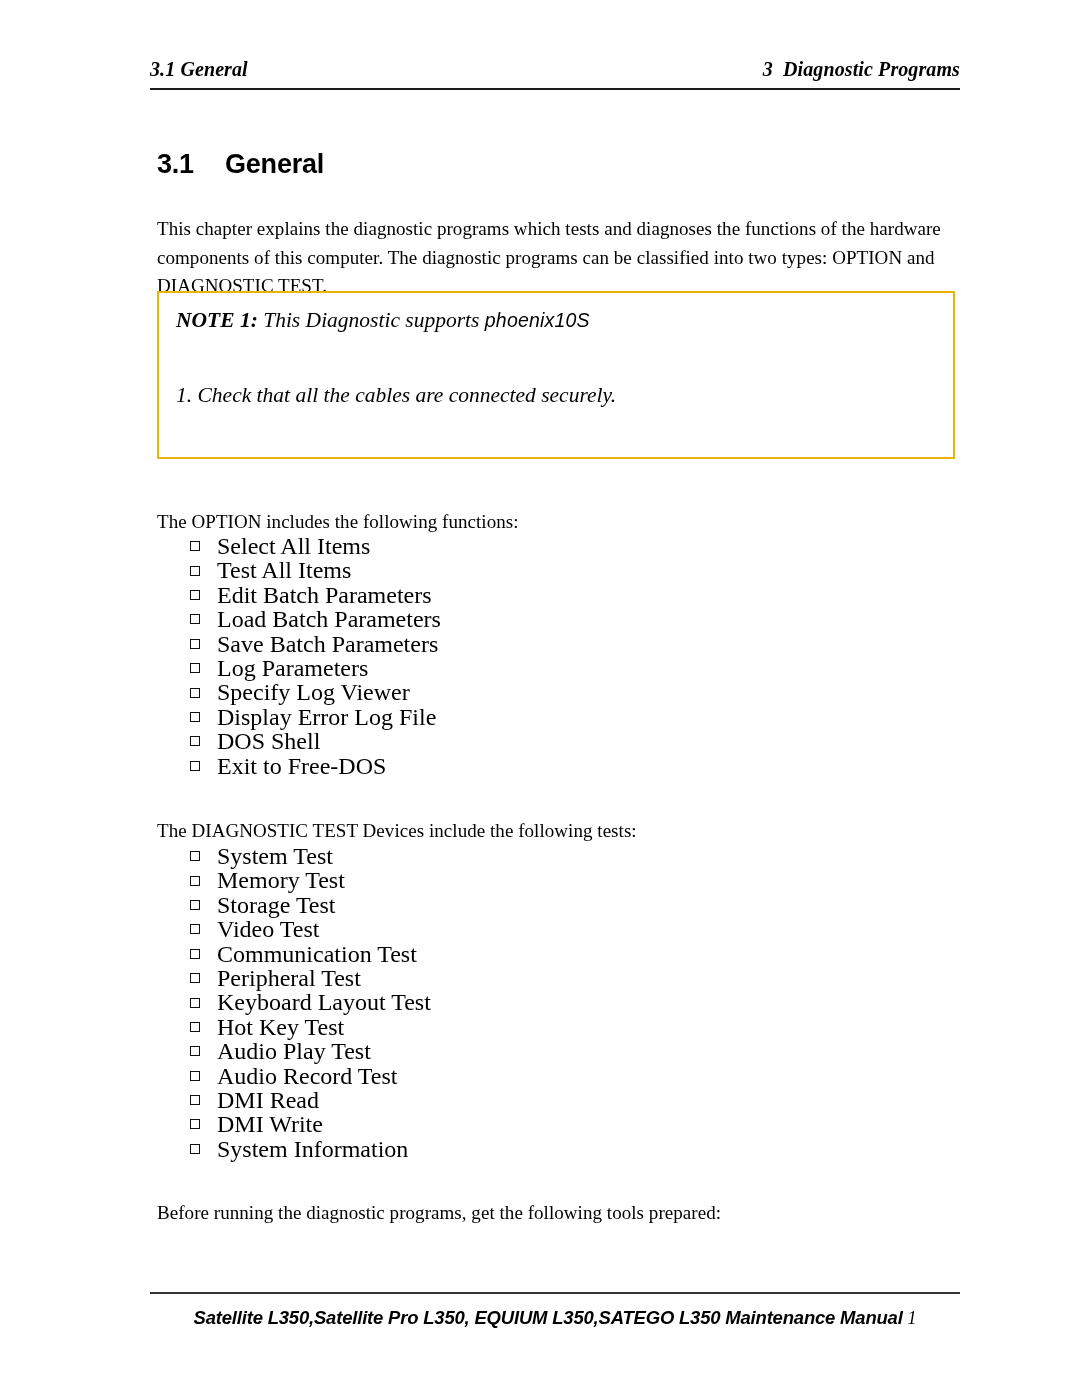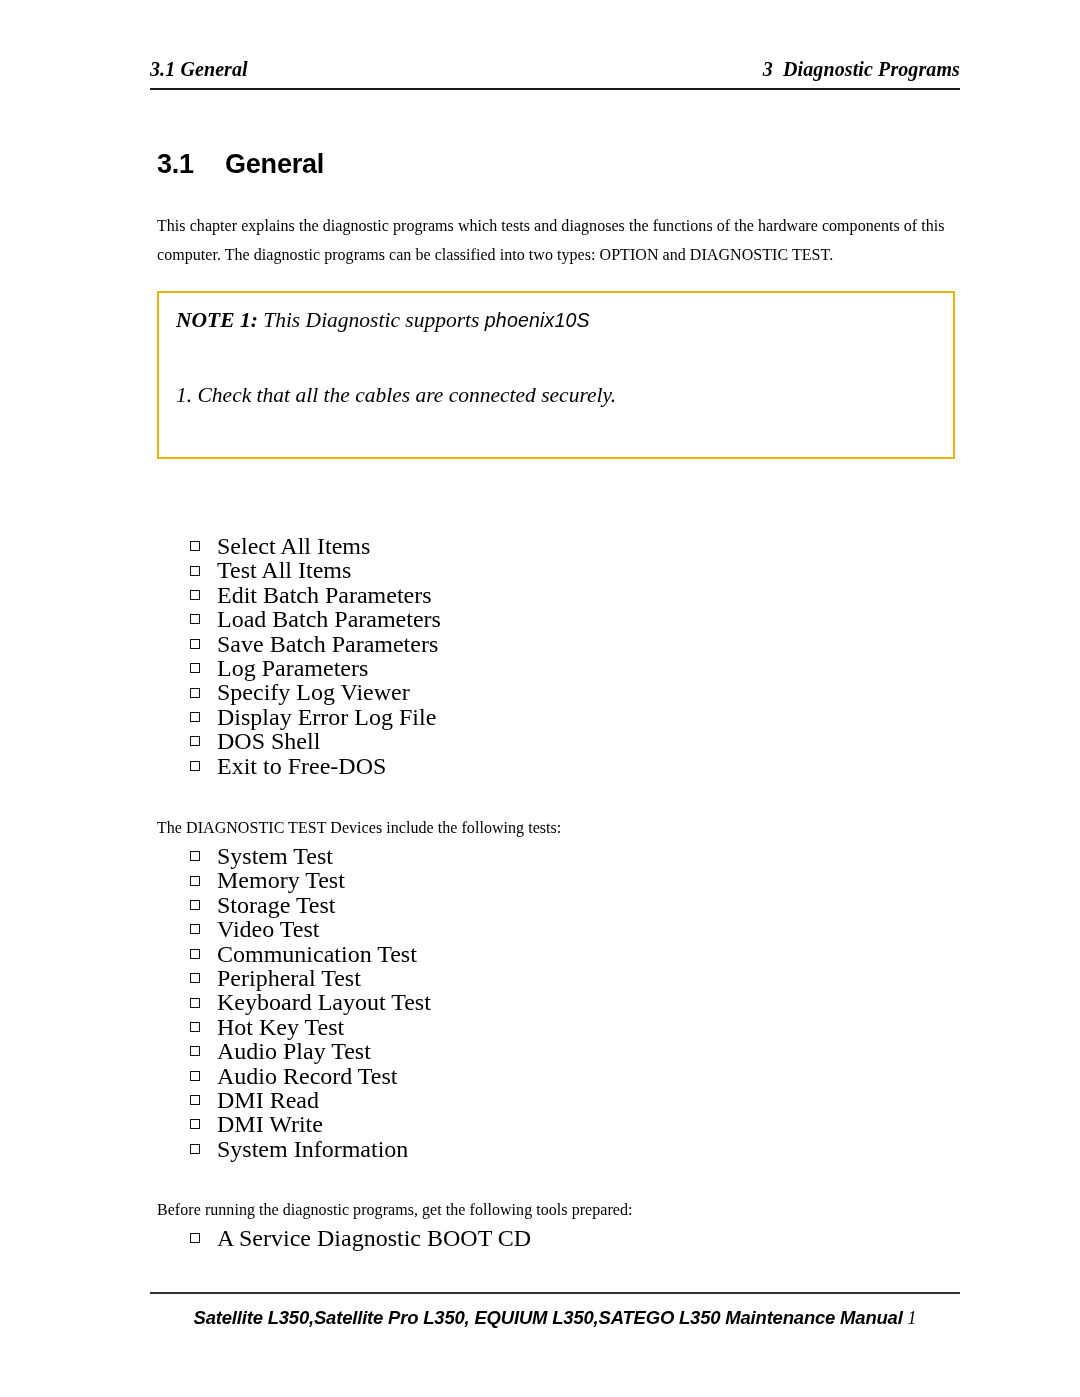--- a/index.html
+++ b/index.html
@@ -59,21 +59,21 @@
     font-weight: bold;
     font-size: 27px;
     letter-spacing: -0.2px;
     white-space: pre;
   }
   .section-heading .num { display: inline-block; min-width: 68px; }
 
   
   .body-para {
     position: absolute;
-    font-size: 16px;
+    font-size: 19px;
     line-height: 28.5px;
     letter-spacing: 0.05px;
   }
   #intro-para {
     left: 157px;
     top: 196px;
     width: 802px;
   }
   #option-intro { left: 157px; top: 489px; }
   #diag-intro   { left: 157px; top: 798px; }
@@ -187,20 +187,21 @@
 
   <h1 class="section-heading"><span class="num">3.1</span><span>General</span></h1>
 
   <p class="body-para" id="intro-para">This chapter explains the diagnostic programs which tests and diagnoses the functions of the hardware components of this computer. The diagnostic programs can be classified into two types: OPTION and DIAGNOSTIC TEST.</p>
 
   <div class="note-box">
     <div class="note-line l1"><span class="note-label">NOTE 1:</span><span> This Diagnostic supports </span><span class="note-mono-brand">phoenix10S</span></div>
     <div class="note-line l3">1. Check that all the cables are connected securely.</div>
   </div>
 
+  <p class="body-para" id="option-intro">The OPTION includes the following functions:</p>
   <ul class="bullet-list" id="option-list">
       <li>
         <span class="bullet-marker"></span>
         <span class="bullet-label">Select All Items</span>
       </li>
       <li>
         <span class="bullet-marker"></span>
         <span class="bullet-label">Test All Items</span>
       </li>
       <li>
@@ -287,23 +288,17 @@
         <span class="bullet-marker"></span>
         <span class="bullet-label">DMI Write</span>
       </li>
       <li>
         <span class="bullet-marker"></span>
         <span class="bullet-label">System Information</span>
       </li>
     </ul>
 
   <p class="body-para" id="tools-intro">Before running the diagnostic programs, get the following tools prepared:</p>
-  <ul class="bullet-list" id="tools-list">
-      <li>
-        <span class="bullet-marker"></span>
-        <span class="bullet-label">A Service Diagnostic BOOT CD</span>
-      </li>
-    </ul>
 
   <div class="footer-rule"></div>
   <div class="footer-text"><span>Satellite L350,Satellite Pro L350, EQUIUM L350,SATEGO L350 Maintenance Manual </span><span class="footer-pageno">1</span></div>
 
 </div>
 
 </body></html>

